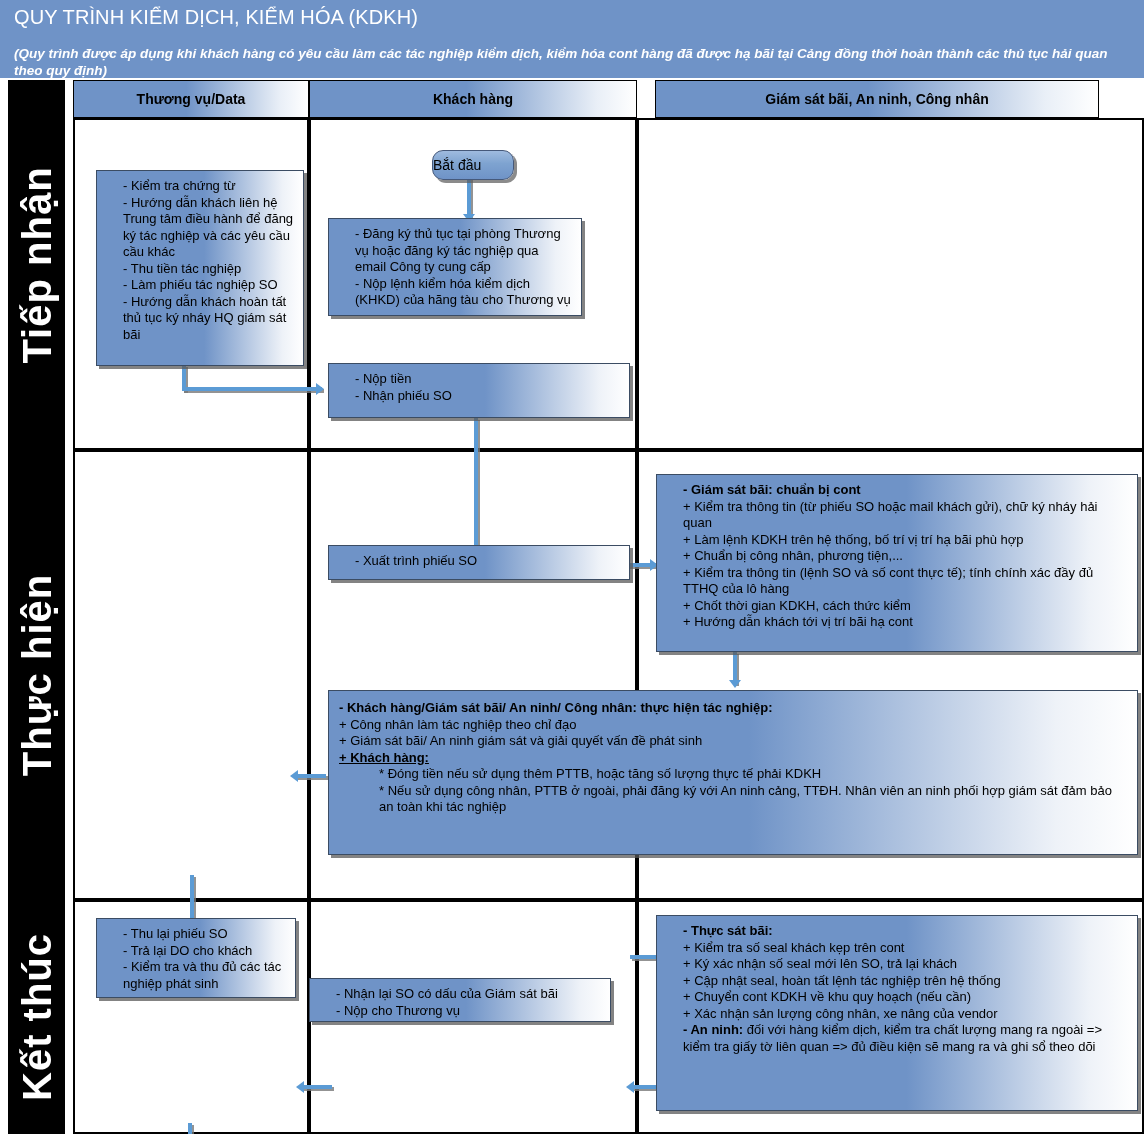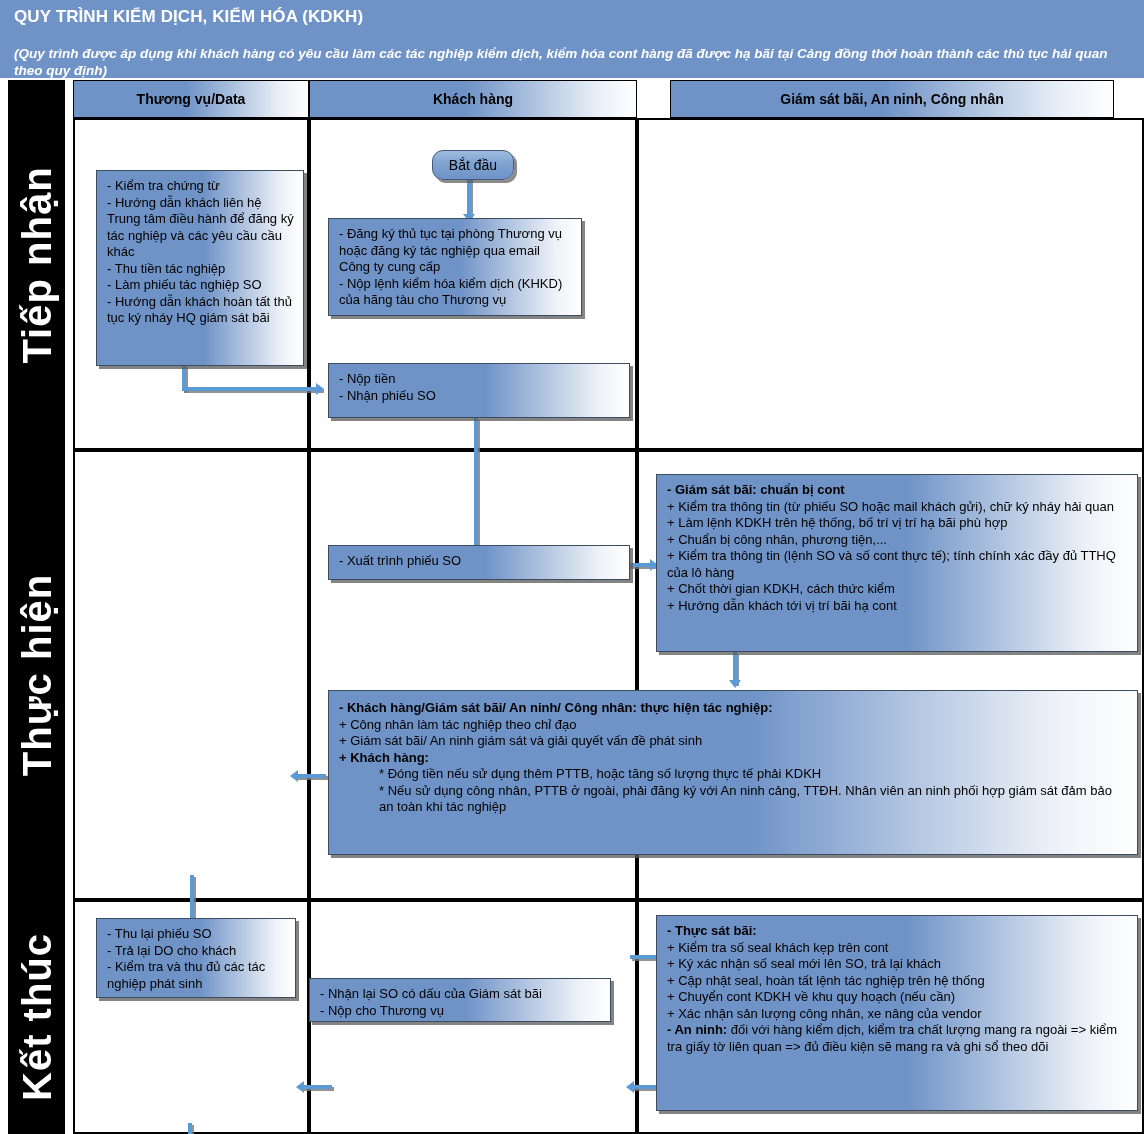--- a/index.html
+++ b/index.html
@@ -12,21 +12,21 @@
   }
 
   
   #header {
     position:absolute; left:0; top:0; width:1144px; height:78px;
     background:#6f93c7;
     color:#ffffff;
     padding:5px 10px 0 14px;
   }
   #header .h-title {
-    font-size:17px; font-weight:bold; letter-spacing:.1px;
+    font-size:20px; font-weight:normal; letter-spacing:.1px;
     line-height:24px;
   }
   #header .h-sub {
     font-size:13.5px; font-style:italic; font-weight:bold;
     line-height:17px; margin-top:16px;
   }
 
   
   #frame {
     position:absolute; left:8px; top:80px;
@@ -70,33 +70,33 @@
 
   
   .box {
     position:absolute;
     background:linear-gradient(to right,#6f93c7 0%, #6f93c7 52%, #eef2f8 90%, #ffffff 100%);
     border:1px solid #3b4c63;
     box-shadow:3px 3px 0 rgba(90,90,90,.75);
     color:#000;
     font-size:13px;
     line-height:16.5px;
-    padding:7px 9px 7px 10px;
+    padding:7px 9px 7px 26px;
     white-space:pre-line;
     z-index:5;
   }
   .box b { font-weight:bold; }
 
   .terminator {
     position:absolute;
     background:linear-gradient(to bottom,#9fbbdf 0%, #7ea3d0 45%, #6f93c7 100%);
     border:1px solid #46597a;
     border-radius:11px;
     box-shadow:3px 3px 0 rgba(90,90,90,.7);
-    display:flex; align-items:center; justify-content:center;
+    display:flex; align-items:center; justify-content:flex-start;
     font-size:14px; color:#000;
     z-index:6;
   }
 
   
   .conn {
     position:absolute;
     background:#5b9bd5;
     z-index:4;
   }
@@ -129,21 +129,21 @@
   <div class="stage" style="top:820px;height:234px;">
     <div class="vlabel">Kết thúc</div>
   </div>
 
   <div class="colhead" style="left:65px;width:236px;">
     <span>Thương vụ/Data</span>
   </div>
   <div class="colhead" style="left:301px;width:328px;">
     <span>Khách hàng</span>
   </div>
-  <div class="colhead" style="left:662px;width:444px;">
+  <div class="colhead" style="left:647px;width:444px;">
     <span>Giám sát bãi, An ninh, Công nhân</span>
   </div>
 
   <div class="cell" style="left:65px;top:38px;width:236px;height:332px;"></div>
   <div class="cell" style="left:301px;top:38px;width:328px;height:332px;"></div>
   <div class="cell" style="left:629px;top:38px;width:507px;height:332px;"></div>
 
   <div class="cell" style="left:65px;top:370px;width:236px;height:450px;"></div>
   <div class="cell" style="left:301px;top:370px;width:328px;height:450px;"></div>
   <div class="cell" style="left:629px;top:370px;width:507px;height:450px;"></div>
@@ -211,21 +211,21 @@
 + Chuẩn bị công nhân, phương tiện,...
 + Kiểm tra thông tin (lệnh SO và số cont thực tế); tính chính xác đầy đủ TTHQ của lô hàng
 + Chốt thời gian KDKH, cách thức kiểm
 + Hướng dẫn khách tới vị trí bãi hạ cont</div>
   </div>
 
   <div class="box" style="left:320px;top:610px;width:810px;height:165px;white-space:normal;padding:9px 10px;">
     <div style="font-weight:bold;">- Khách hàng/Giám sát bãi/ An ninh/ Công nhân: thực hiện tác nghiệp:</div>
     <div>+ Công nhân làm tác nghiệp theo chỉ đạo</div>
     <div>+ Giám sát bãi/ An ninh giám sát và giải quyết vấn đề phát sinh</div>
-    <div style="font-weight:bold;">+ Khách hàng:</div>
+    <div style="font-weight:bold;text-decoration:underline;">+ Khách hàng:</div>
     <div style="padding-left:40px;">* Đóng tiền nếu sử dụng thêm PTTB, hoặc tăng số lượng thực tế phải KDKH</div>
     <div style="padding-left:40px;text-indent:0;">* Nếu sử dụng công nhân, PTTB ở ngoài, phải đăng ký với An ninh cảng, TTĐH. Nhân viên an ninh phối hợp giám sát đảm bảo an toàn khi tác nghiệp</div>
   </div>
 
 
   <div class="box" style="left:88px;top:838px;width:200px;height:80px;">- Thu lại phiếu SO
 - Trả lại DO cho khách
 - Kiểm tra và thu đủ các tác nghiệp phát sinh</div>
 
   <div class="box" style="left:301px;top:898px;width:302px;height:44px;">- Nhận lại SO có dấu của Giám sát bãi

